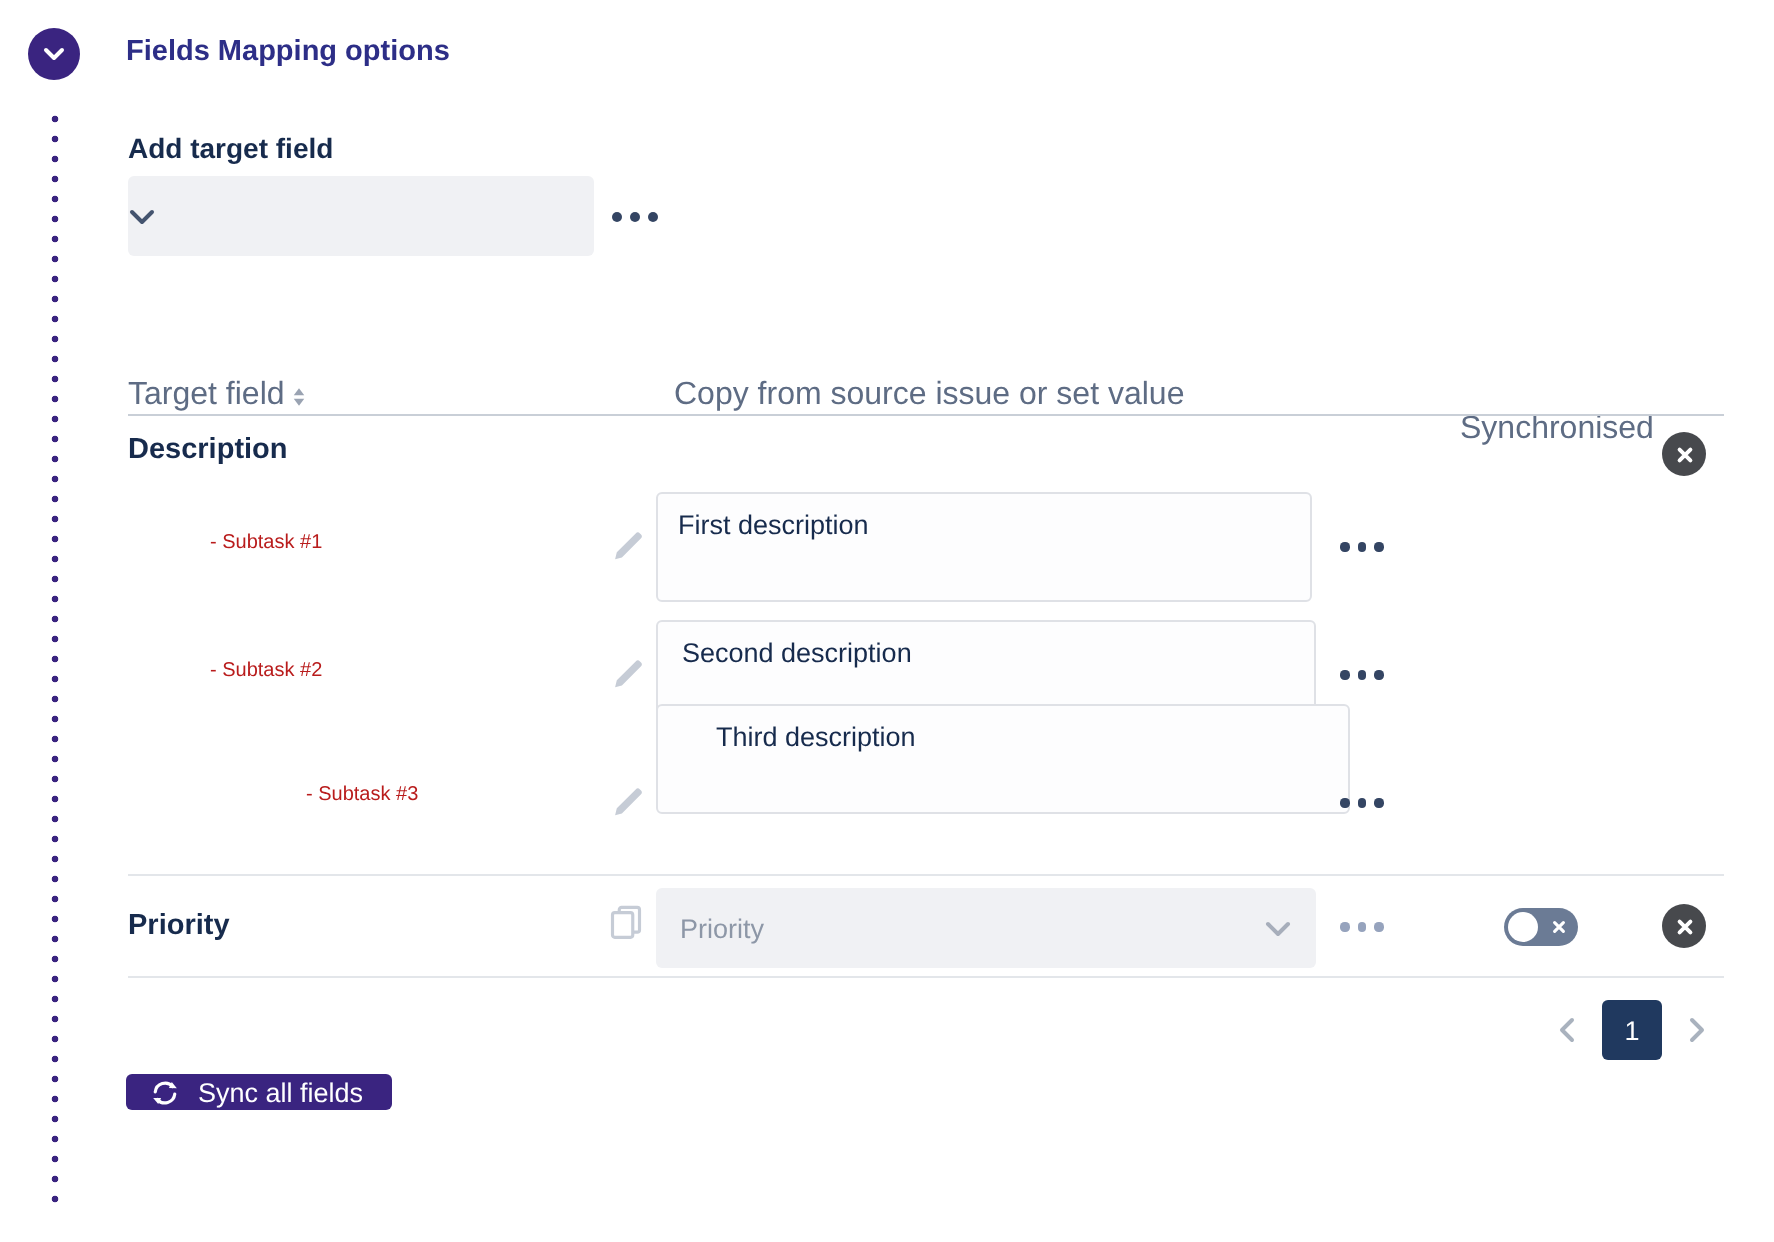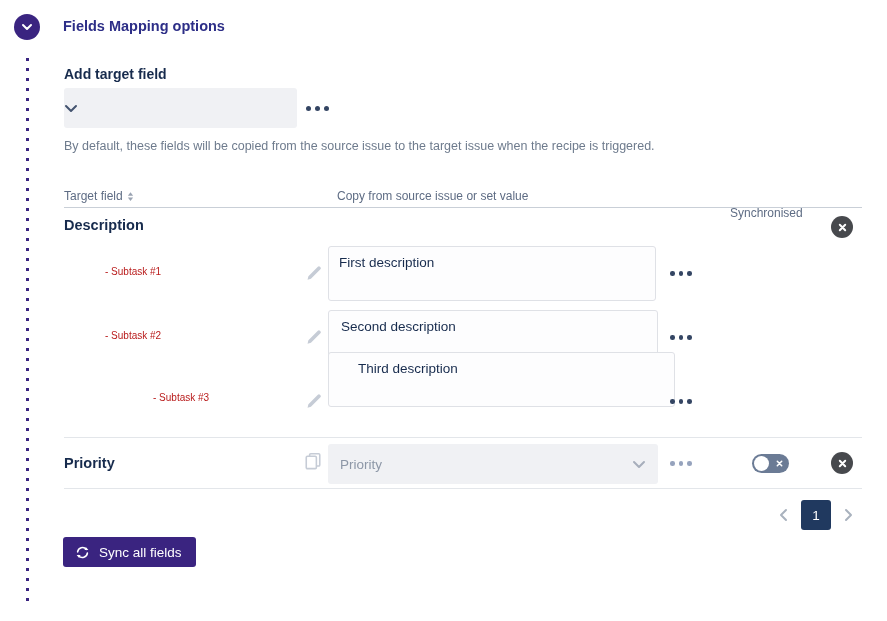--- a/index.html
+++ b/index.html
@@ -29,21 +29,21 @@
   .sel-priority{left:328px;top:444px;width:330px;height:40px;}
 
   .dots{display:flex;gap:4px;align-items:center;cursor:pointer;}
   .dots i{width:4.5px;height:4.5px;border-radius:50%;background:currentColor;display:block;}
   .dots-add{left:306px;top:106px;color:#344563;}
   .dots-add i{width:5px;height:5px;}
 
   .helper{left:64px;top:139px;width:720px;font-size:12.5px;color:#6e7b8d;}
 
   
-  .hdr{font-size:12px;color:#5e6c84;top:189px;}
+  .hdr{font-size:16px;color:#5e6c84;top:189px;}
   .hdr-target{left:64px;display:flex;align-items:center;gap:4px;cursor:pointer;}
   .hdr-copy{left:337px;}
   .hdr-sync{left:730px;margin-top:17px;}
   .divider{height:1px;left:64px;width:798px;background:#e3e6ea;}
   .divider-header{top:207px;background:#c9cfd7;}
   .divider-group{top:437px;}
   .divider-bottom{top:488px;}
 
   .group-label{left:64px;font-size:14.5px;font-weight:600;color:#172b4d;}
   .lbl-description{top:217px;}
@@ -70,21 +70,21 @@
   .toggle .off-x{position:absolute;right:6px;top:6px;}
 
   
   .pg-chev{top:505px;cursor:pointer;display:flex;align-items:center;height:20px;}
   .pg-prev{left:779px;}
   .pg-next{left:844px;}
   .pg-current{left:801px;top:500px;width:30px;height:30px;border-radius:3px;background:#20395f;
     color:#fff;font-size:13.5px;display:flex;align-items:center;justify-content:center;cursor:pointer;}
 
   
-  .sync-btn{left:63px;top:537px;height:30px;padding:0 14px 0 12px;background:#3a2480;border-radius:3px;
+  .sync-btn{left:63px;top:537px;height:18px;padding:0 14px 0 12px;background:#3a2480;border-radius:3px;
     display:flex;align-items:center;gap:9px;color:#fff;font-size:13.5px;cursor:pointer;border:none;}
 </style>
 </head>
 <body>
 
 <div id="app">
 
   <div class="abs collapse-btn">
     <span style="display:flex;">
       <svg width="12" height="8" viewBox="0 0 12 8">
@@ -104,21 +104,20 @@
           <polyline points="2,2 7,7 12,2" fill="none" stroke="#44546f" stroke-width="2" stroke-linecap="round" stroke-linejoin="round"></polyline>
         </svg>
     </span>
   </div>
   <div class="abs dots dots-add">
       <i></i>
       <i></i>
       <i></i>
     </div>
 
-  <div class="abs helper">By default, these fields will be copied from the source issue to the target issue when the recipe is triggered.</div>
 
   <div class="abs hdr hdr-target">
     <span>Target field</span>
     <span style="display:flex;">
       <svg width="7" height="11" viewBox="0 0 8 12">
           <path d="M4 1 L7 5 H1 Z" fill="#9aa3b2"></path>
           <path d="M4 11 L1 7 H7 Z" fill="#9aa3b2"></path>
         </svg>
     </span>
   </div>

